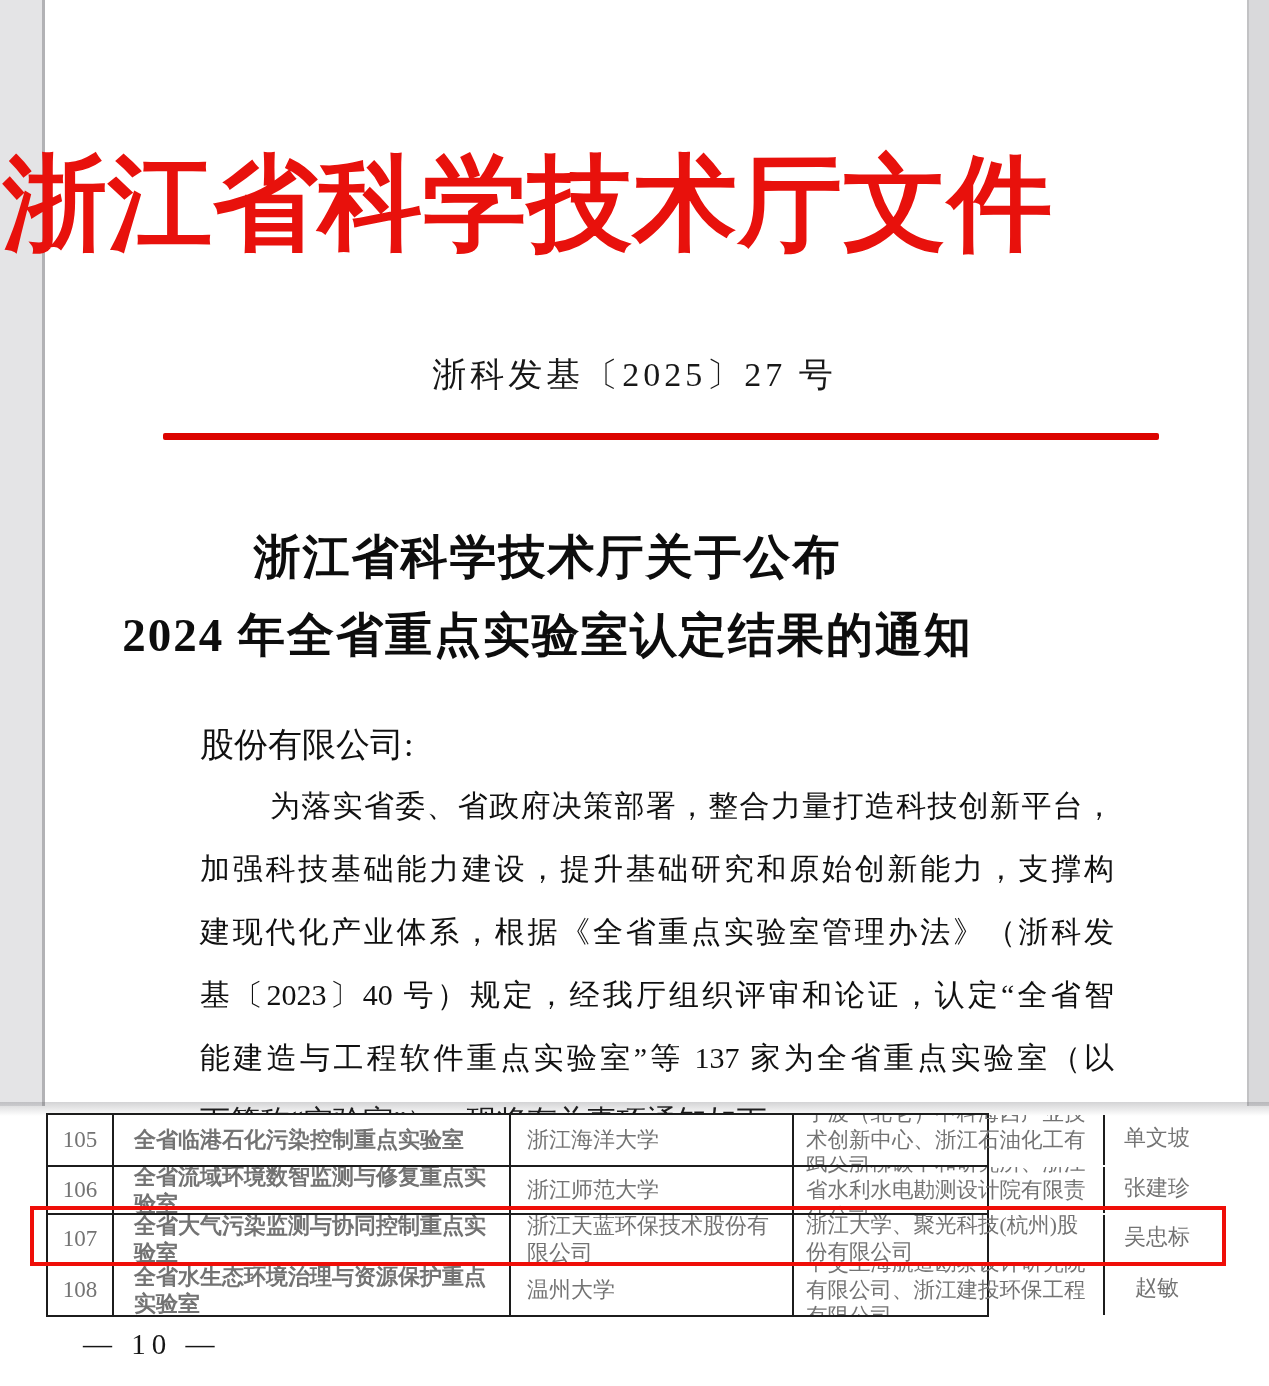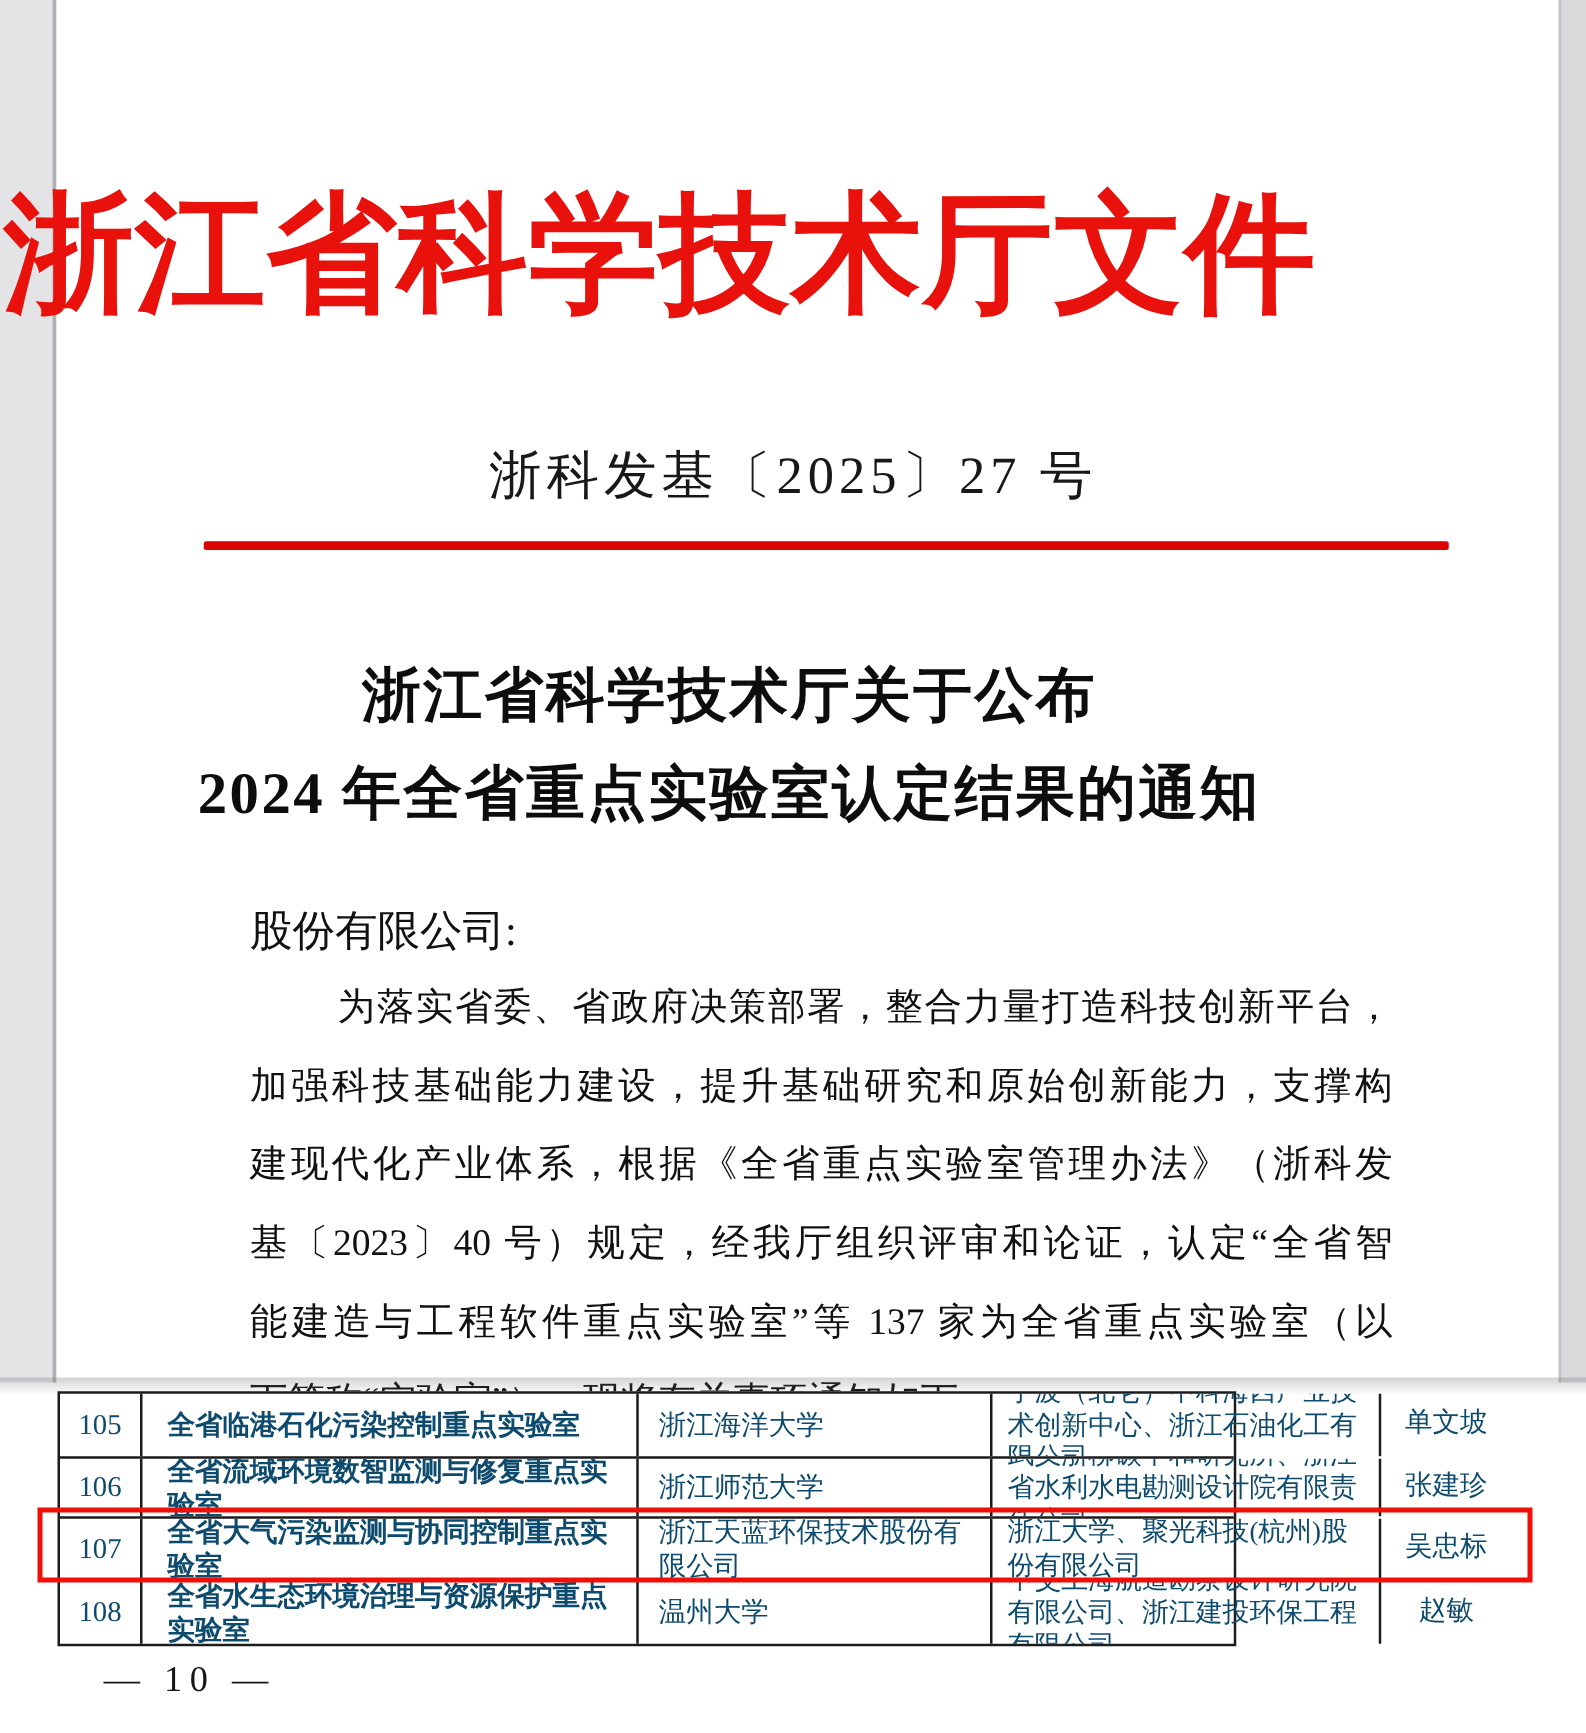--- a/index.html
+++ b/index.html
@@ -33,33 +33,33 @@
     position:absolute;top:142px;left:0;width:1056px;
     text-align:center;
     font-size:104px;line-height:1.2;font-weight:bold;
     color:#e8110c;
     letter-spacing:1px;
     white-space:nowrap;
   }
   .doc-number{
     position:absolute;top:352px;left:0;width:1269px;
     text-align:center;
-    font-size:42px;letter-spacing:4px;
+    font-size:34px;letter-spacing:4px;
     color:#181818;
   }
   .red-rule{
     position:absolute;top:433px;left:163px;width:996px;height:7px;
     background:#dc0400;border-radius:2px;
   }
   
   .notice-title{
     position:absolute;top:518px;left:0;width:1095px;
     text-align:center;font-weight:bold;
     font-size:47px;line-height:78px;
-    color:#0d0d0d;letter-spacing:2px;margin-left:36px;
+    color:#0d0d0d;letter-spacing:2px;
   }
   
   .salutation{
     position:absolute;top:722px;left:200px;
     font-size:34px;color:#111;
   }
   .body-para{
     position:absolute;top:774px;left:200px;width:914px;
     font-size:30px;line-height:63px;color:#111;
   }
@@ -68,21 +68,21 @@
     white-space:nowrap;
   }
   .para-line.first{ text-indent:70px; }
   .para-line.last{ text-align-last:left; }
   
   .results-table{
     position:absolute;top:1113px;left:46px;width:943px;
     border:2px solid #1c1c1c;
     box-sizing:border-box;
     background:#ffffff;
-    font-size:22px;color:#0c4a6e;
+    font-size:22px;color:#737373;
   }
   .t-row{
     display:grid;
     grid-template-columns:66px 397px 283px 311px 104px;
     border-bottom:2px solid #1c1c1c;
     box-sizing:border-box;
   }
   .t-row:last-child{border-bottom:none;}
   .t-cell{
     border-right:2px solid #1c1c1c;

